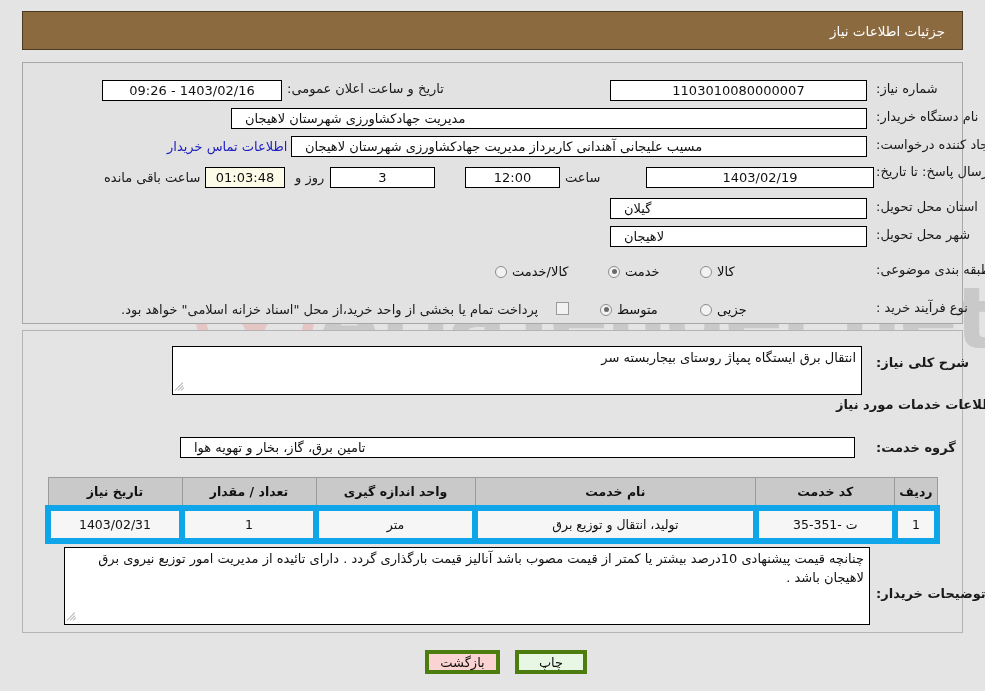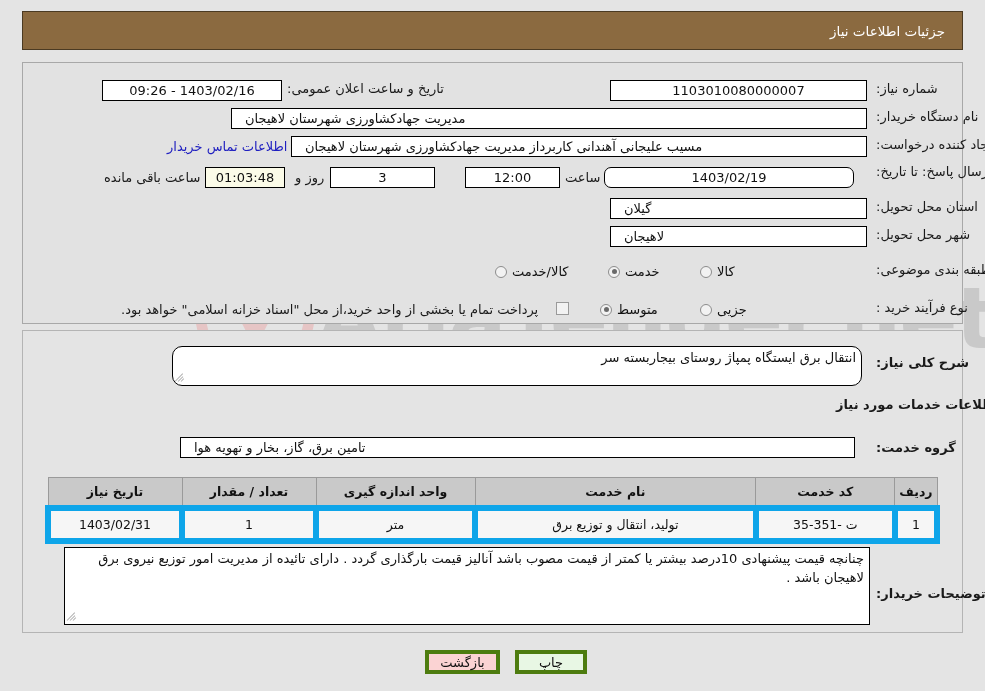--- a/index.html
+++ b/index.html
@@ -246,21 +246,21 @@
 
   <div class="row" style="left:876px; top:137px; z-index:12;">
     <span class="lbl">ایجاد کننده درخواست:</span>
   </div>
   <div class="fld right" style="position:absolute; left:291px; top:136px; width:576px; z-index:12;">مسیب علیجانی آهندانی کاربرداز مدیریت جهادکشاورزی شهرستان لاهیجان</div>
   <a class="link" style="position:absolute; left:167px; top:139px; z-index:12;">اطلاعات تماس خریدار</a>
 
   <div class="row" style="left:876px; top:163px; z-index:12; flex-direction:column; align-items:flex-end;">
     <span class="lbl" style="line-height:1.35;">مهلت ارسال پاسخ: تا تاریخ:</span>
   </div>
-  <div class="fld center" style="position:absolute; left:604px; top:167px; width:250px; z-index:12;border-radius:7px;">1403/02/19</div>
+  <div class="fld center" style="position:absolute; left:646px; top:167px; width:228px; z-index:12;">1403/02/19</div>
   <span class="lbl" style="position:absolute; left:565px; top:170px; z-index:12;">ساعت</span>
   <div class="fld center" style="position:absolute; left:465px; top:167px; width:95px; z-index:12;">12:00</div>
   <div class="fld center" style="position:absolute; left:330px; top:167px; width:105px; z-index:12;">3</div>
   <span class="lbl" style="position:absolute; left:295px; top:170px; z-index:12;">روز و</span>
   <div class="fld cream center" style="position:absolute; left:205px; top:167px; width:80px; z-index:12;">01:03:48</div>
   <span class="lbl" style="position:absolute; left:104px; top:170px; z-index:12;">ساعت باقی مانده</span>
 
   <div class="row" style="left:876px; top:199px; z-index:12;">
     <span class="lbl">استان محل تحویل:</span>
   </div>
@@ -297,21 +297,21 @@
   <div style="position:absolute; left:600px; top:302px; z-index:12;" class="radio-grp">
     <span class="rlbl">متوسط</span>
     <span class="radio on"></span>
   </div>
   <span class="checkbox" style="position:absolute; left:556px; top:302px; z-index:12;"></span>
   <span class="lbl" style="position:absolute; left:121px; top:302px; z-index:12;">پرداخت تمام یا بخشی از واحد خرید،از محل "اسناد خزانه اسلامی" خواهد بود.</span>
 
   <div class="panel" id="panel-mid"></div>
 
   <span class="lbl lbl-bold" style="position:absolute; left:876px; top:355px; z-index:12;">شرح کلی نیاز:</span>
-  <div class="ta" style="left:172px; top:346px; width:690px; height:40px; z-index:12;border-radius:10px;">
+  <div class="ta" style="left:172px; top:346px; width:690px; height:49px; z-index:12;">
     <span>انتقال برق ایستگاه پمپاژ روستای بیجاربسته سر</span>
     <span class="grip">
       <i style="width:11px; left:0px; top:9px; transform:rotate(-45deg);"></i>
       <i style="width:7px;  left:3px; top:9px; transform:rotate(-45deg);"></i>
       <i style="width:4px;  left:6px; top:9px; transform:rotate(-45deg);"></i>
     </span>
   </div>
 
   <span class="lbl lbl-bold" style="position:absolute; left:836px; top:397px; z-index:12;">اطلاعات خدمات مورد نیاز</span>
 

